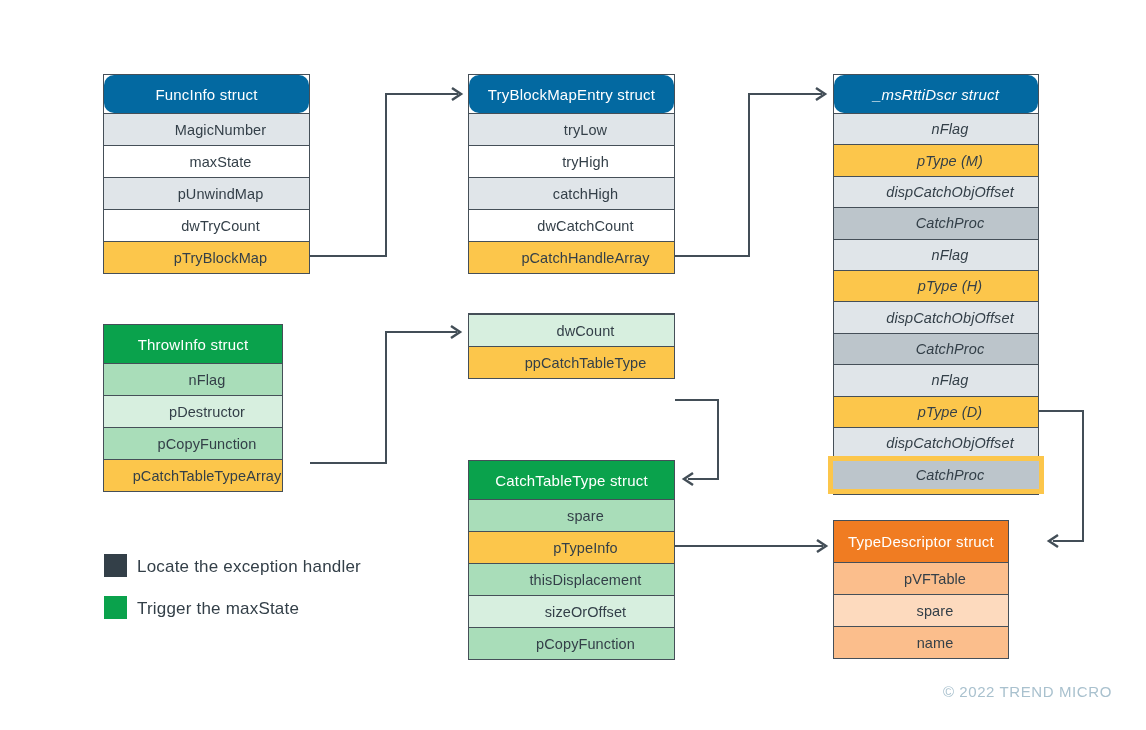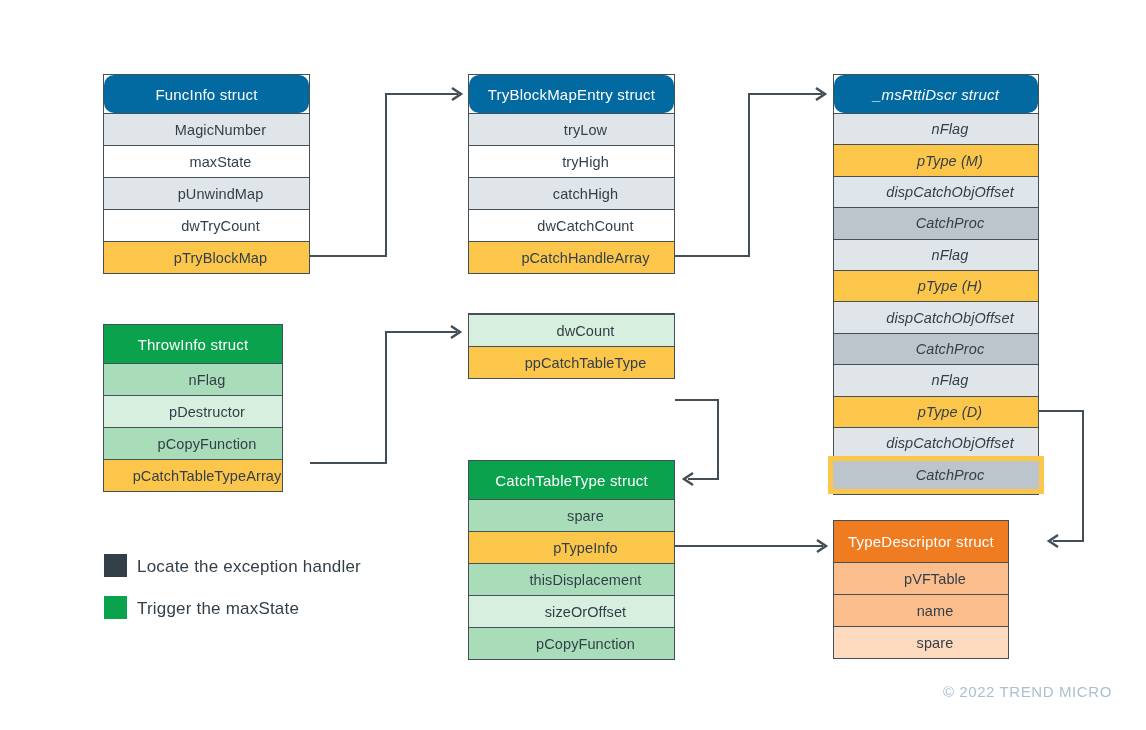--- a/index.html
+++ b/index.html
@@ -189,22 +189,22 @@
     <div class="row gm">spare</div>
     <div class="row yl">pTypeInfo</div>
     <div class="row gm">thisDisplacement</div>
     <div class="row gl">sizeOrOffset</div>
     <div class="row gm">pCopyFunction</div>
   </div>
 
   <div class="tbl" style="left:833px; top:520px; width:176px;">
     <div class="hdr orange td-hdr">TypeDescriptor struct</div>
     <div class="row om">pVFTable</div>
+    <div class="row ol">spare</div>
     <div class="row om">name</div>
-    <div class="row ol">spare</div>
   </div>
 
   <div class="legend">
     <div class="legend-item">
       <span class="sw dark"></span>
       <span class="legend-label">Locate the exception handler</span>
     </div>
     <div class="legend-item">
       <span class="sw green"></span>
       <span class="legend-label">Trigger the maxState</span>

